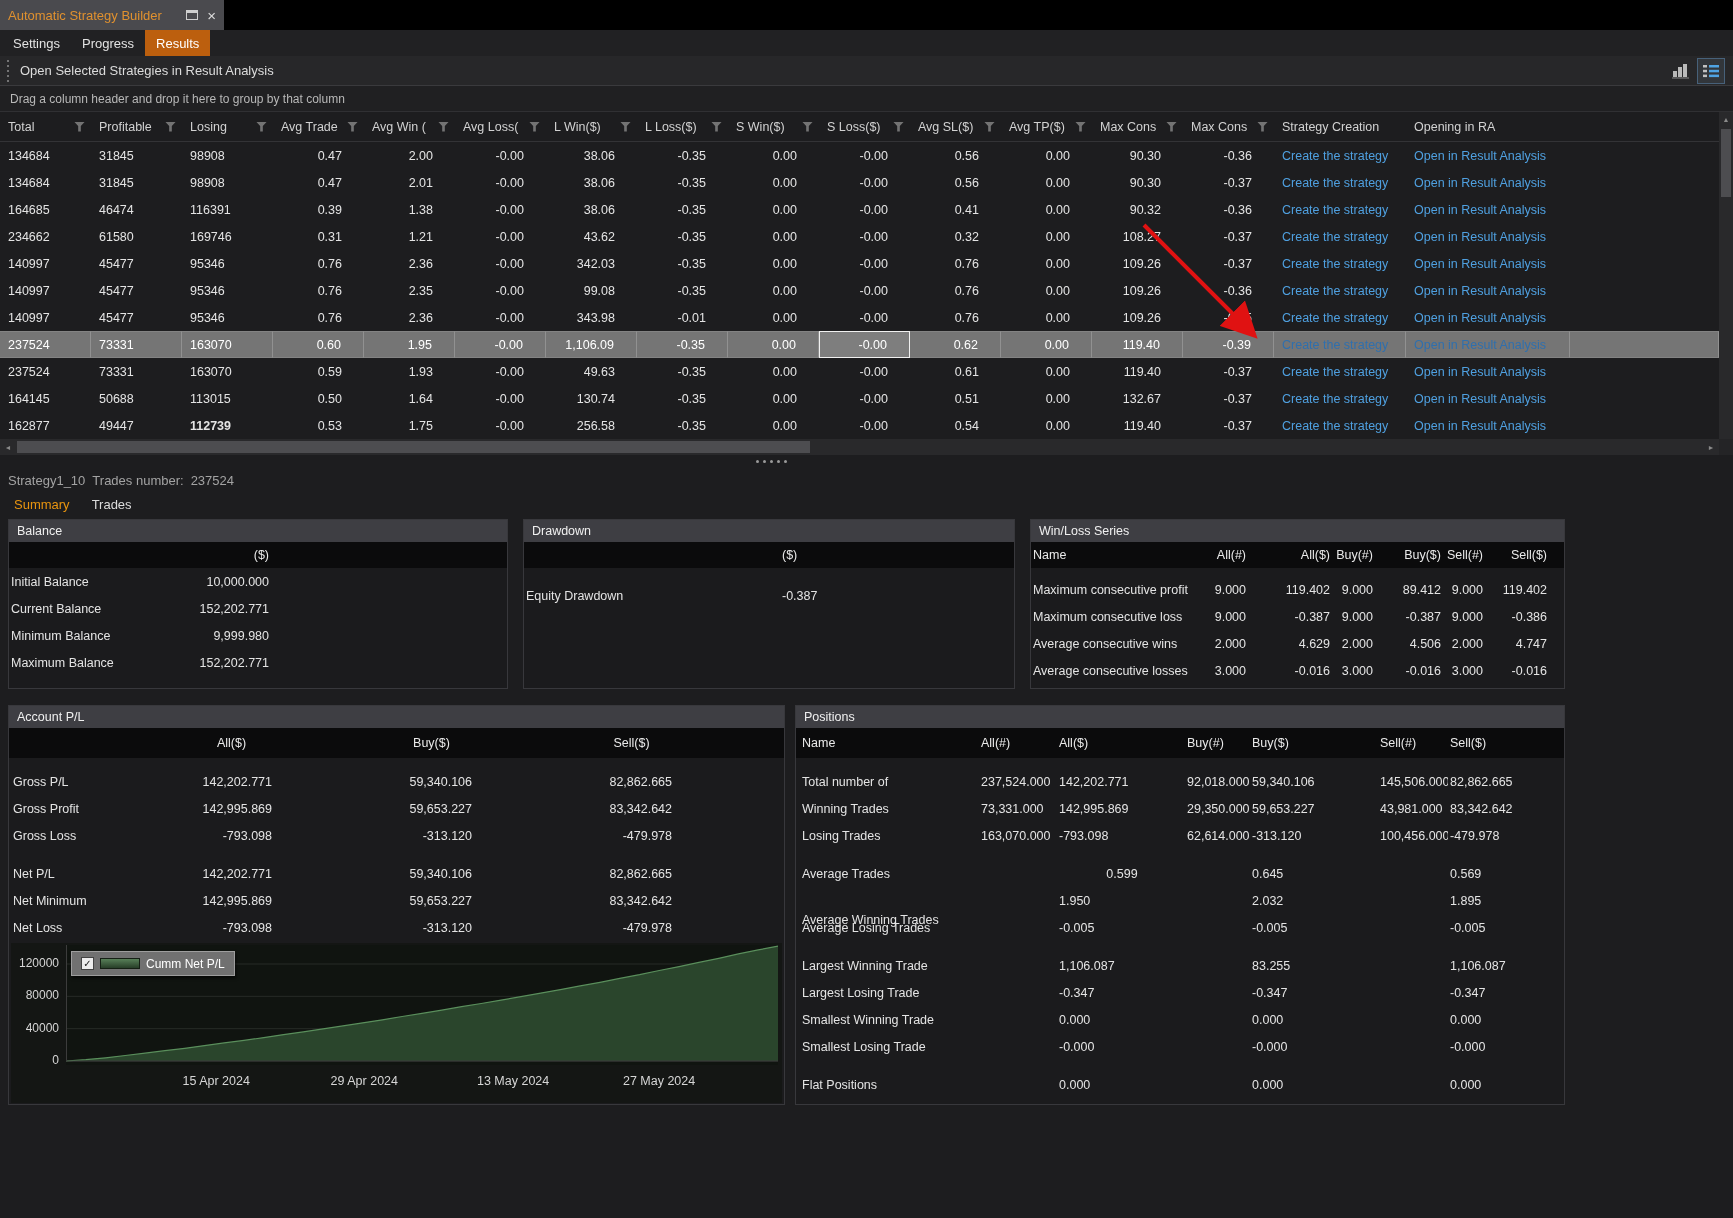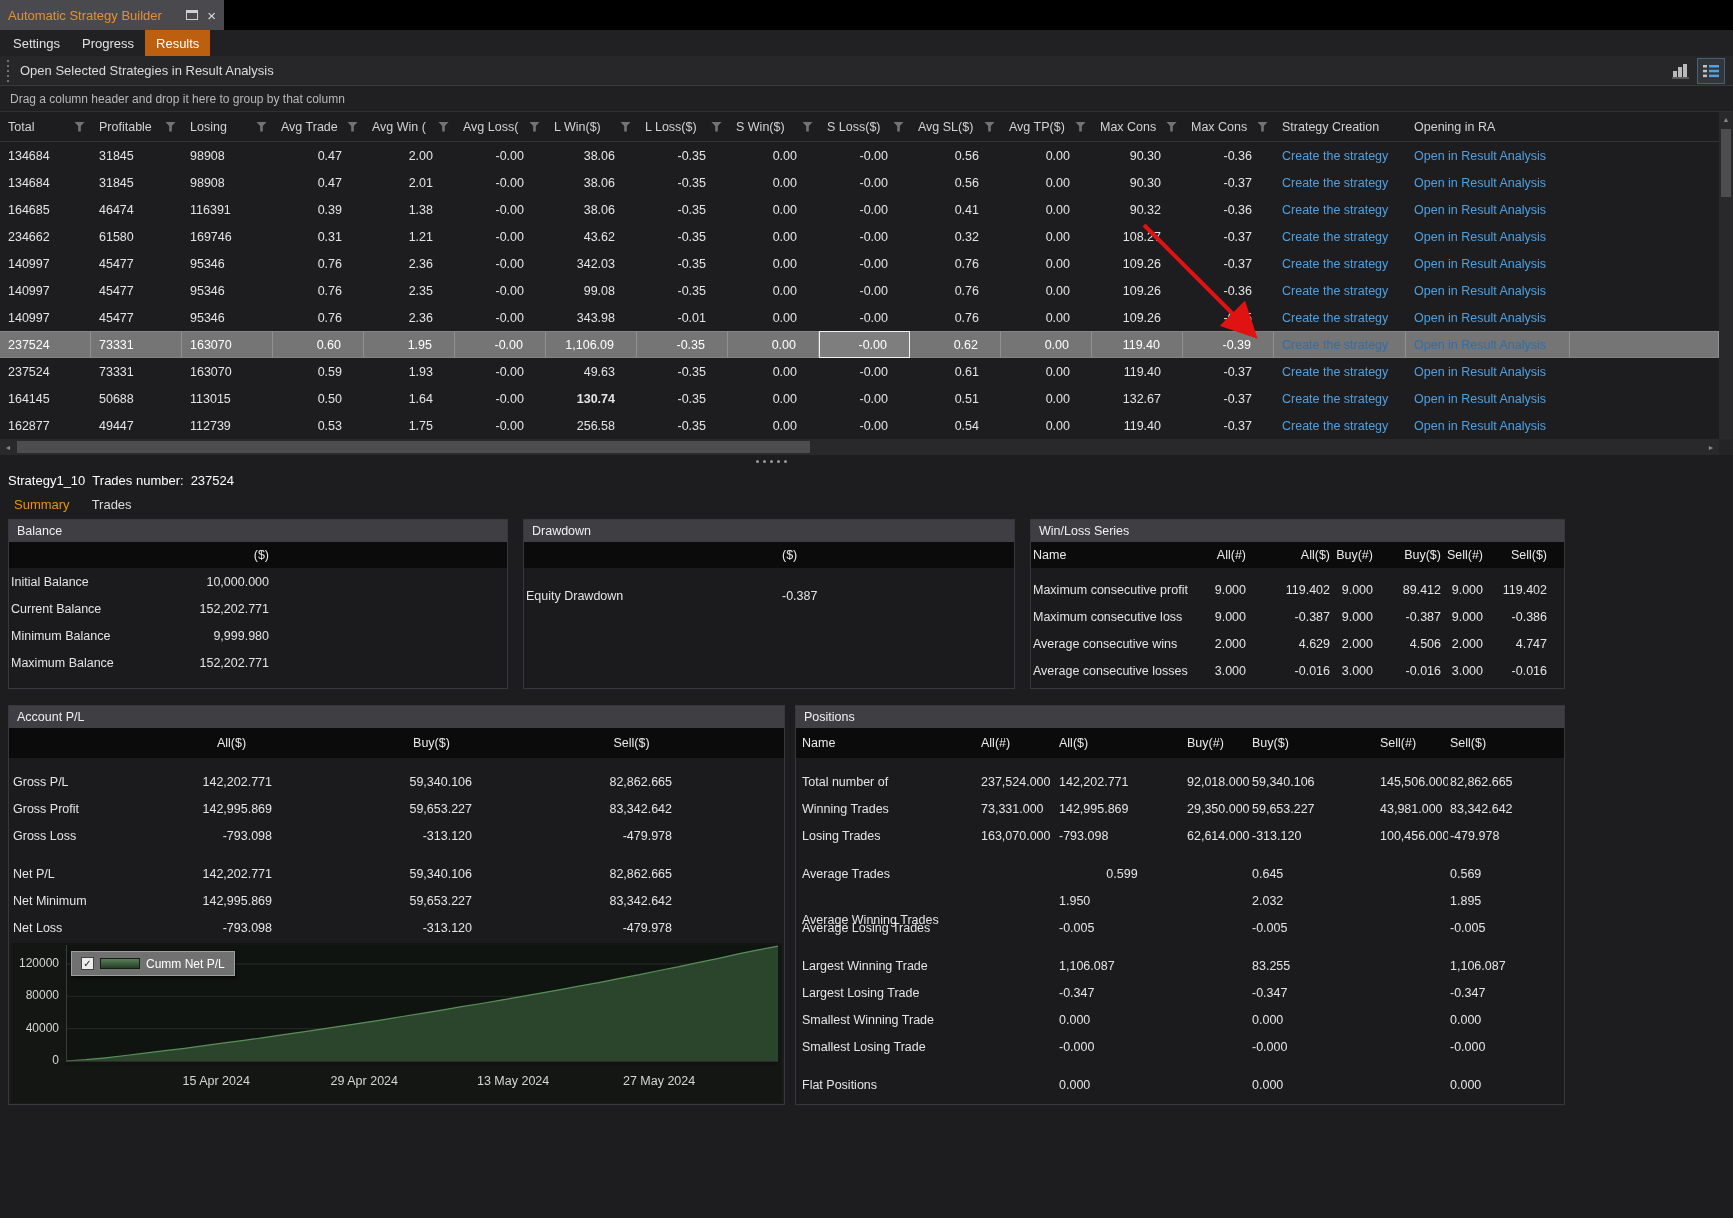--- a/index.html
+++ b/index.html
@@ -63,21 +63,21 @@
   #hthumb{position:absolute;left:17px;top:2px;width:793px;height:12px;background:#4d4d50;cursor:pointer;}
   #sb-corner{position:absolute;left:1719px;top:439px;width:14px;height:16px;background:#242426;}
 
   
   #splitter{position:absolute;left:0;top:455px;width:1733px;height:13px;display:flex;align-items:center;}
   .split-dots{margin-left:756px;display:flex;gap:4px;cursor:row-resize;}
   .split-dots i{width:3px;height:3px;background:#9a9a9a;border-radius:50%;}
 
   
   #infobar{position:absolute;left:0;top:468px;height:24px;display:flex;align-items:center;gap:7px;
-           padding-left:8px;font-size:13px;color:#ffffff;}
+           padding-left:8px;font-size:13px;color:#a3a3a3;}
   #subtabs{position:absolute;left:0;top:492px;height:24px;display:flex;gap:6px;padding-left:6px;}
   .subtab{padding:0 8px;display:flex;align-items:center;font-size:13px;color:#dcdcdc;cursor:pointer;}
   .subtab.active{color:#e8940f;}
 
   
   .panel{position:absolute;background:#1b1b1d;border:1px solid #38383c;}
   .panel-header{height:22px;background:#3e3e43;display:flex;align-items:center;padding-left:8px;
                 font-size:12.5px;color:#f0f0f0;}
   .colhead{display:flex;height:26px;background:#0b0b0c;align-items:center;font-size:12.5px;color:#eaeaea;}
   .colhead.tall{height:30px;}
@@ -425,40 +425,40 @@
         </div>
         <div class="gcell" style="width: 149px;"></div>
       </div>
       <div class="grow">
         <div class="gcell" style="width: 91px;">164145</div>
         <div class="gcell" style="width: 91px;">50688</div>
         <div class="gcell" style="width: 91px;">113015</div>
         <div class="gcell num" style="width: 91px;">0.50</div>
         <div class="gcell num" style="width: 91px;">1.64</div>
         <div class="gcell num" style="width: 91px;">-0.00</div>
-        <div class="gcell num" style="width: 91px; font-weight: bold;">130.74</div>
+        <div class="gcell num" style="width: 91px;">130.74</div>
         <div class="gcell num" style="width: 91px;">-0.35</div>
         <div class="gcell num" style="width: 91px;">0.00</div>
         <div class="gcell num" style="width: 91px;">-0.00</div>
         <div class="gcell num" style="width: 91px;">0.51</div>
         <div class="gcell num" style="width: 91px;">0.00</div>
         <div class="gcell num" style="width: 91px;">132.67</div>
         <div class="gcell num" style="width: 91px;">-0.37</div>
         <div class="gcell" style="width: 132px;">
           <span class="glink">Create the strategy</span>
         </div>
         <div class="gcell" style="width: 164px;">
           <span class="glink">Open in Result Analysis</span>
         </div>
         <div class="gcell" style="width: 149px;"></div>
       </div>
       <div class="grow">
         <div class="gcell" style="width: 91px;">162877</div>
         <div class="gcell" style="width: 91px;">49447</div>
-        <div class="gcell" style="width: 91px;">112739</div>
+        <div class="gcell" style="width: 91px; font-weight: bold;">112739</div>
         <div class="gcell num" style="width: 91px;">0.53</div>
         <div class="gcell num" style="width: 91px;">1.75</div>
         <div class="gcell num" style="width: 91px;">-0.00</div>
         <div class="gcell num" style="width: 91px;">256.58</div>
         <div class="gcell num" style="width: 91px;">-0.35</div>
         <div class="gcell num" style="width: 91px;">0.00</div>
         <div class="gcell num" style="width: 91px;">-0.00</div>
         <div class="gcell num" style="width: 91px;">0.54</div>
         <div class="gcell num" style="width: 91px;">0.00</div>
         <div class="gcell num" style="width: 91px;">119.40</div>

